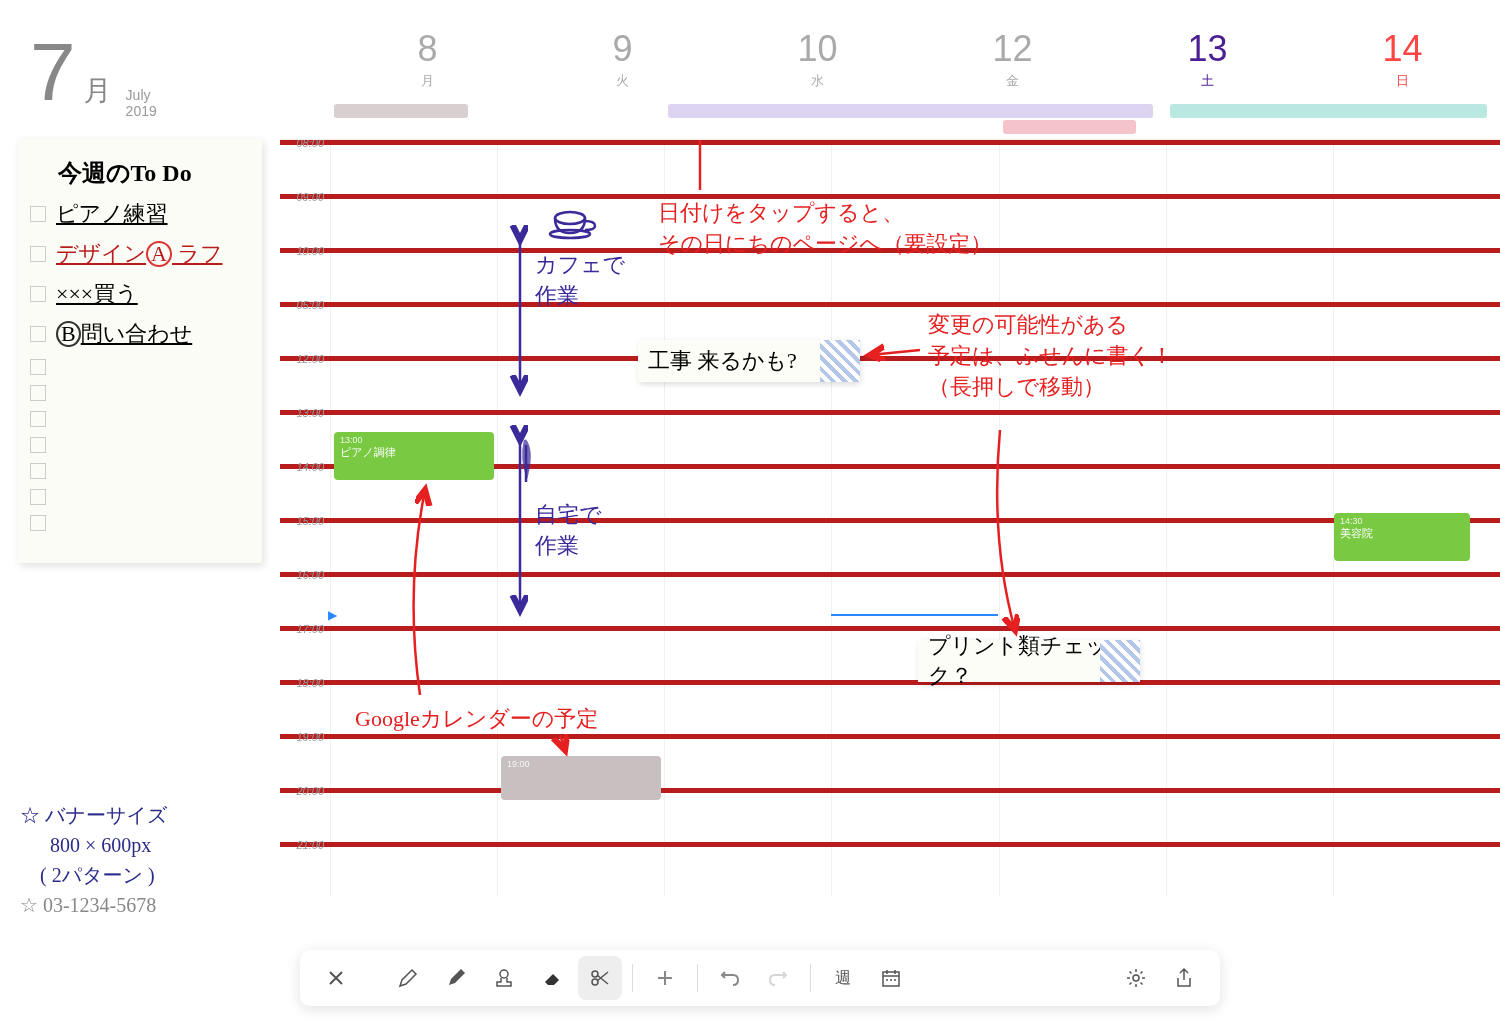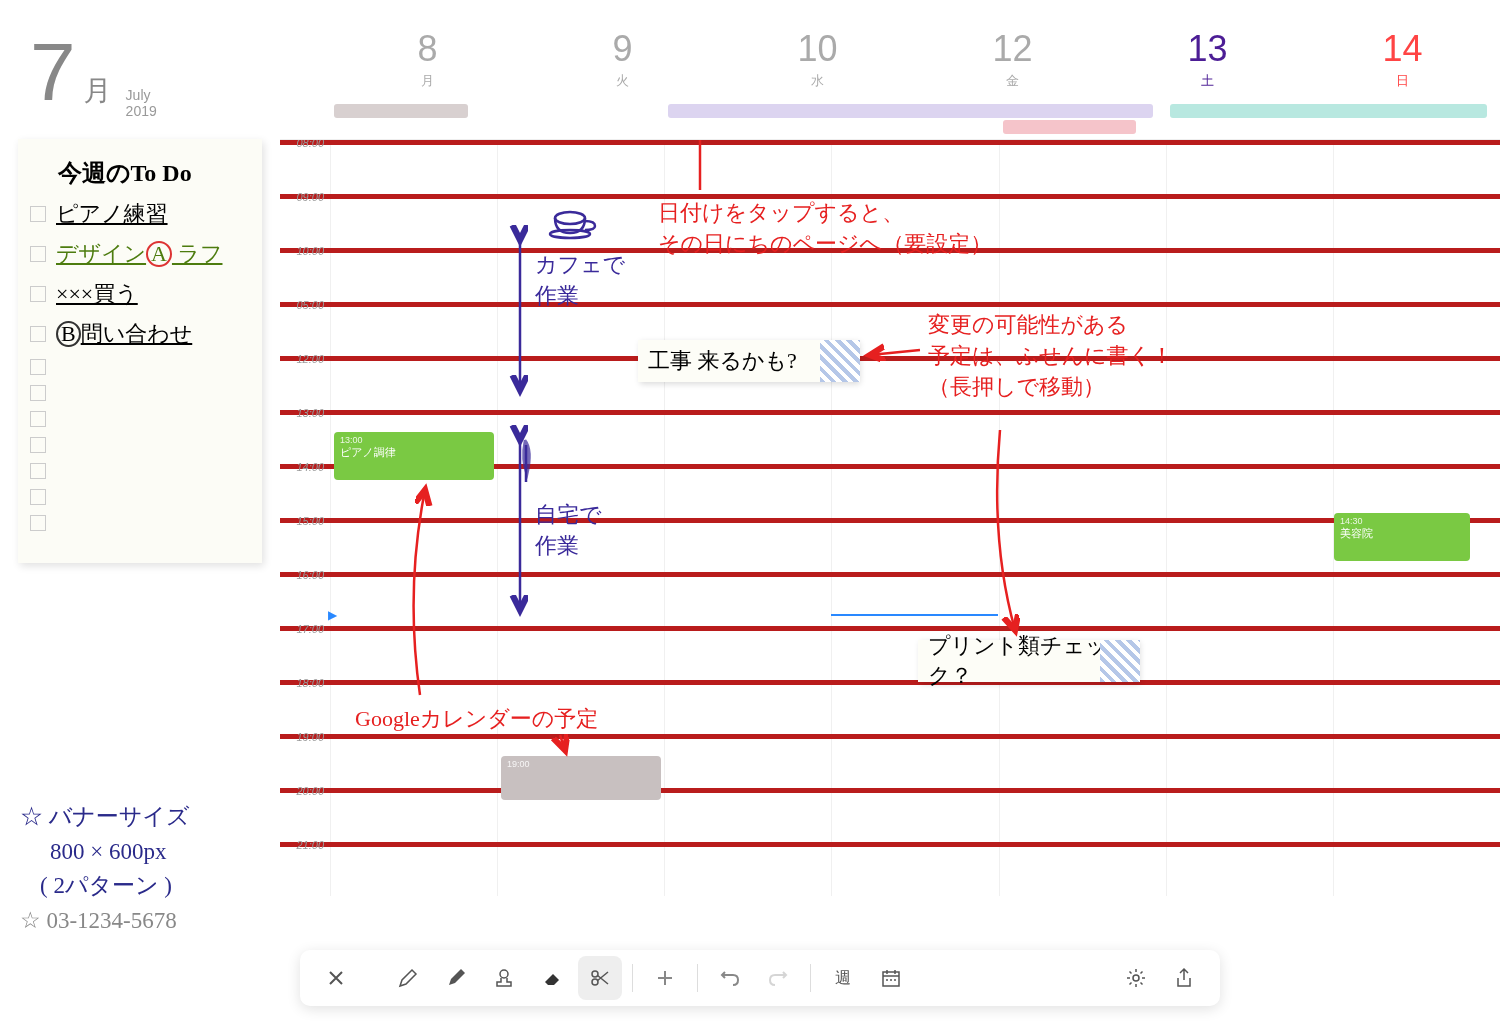--- a/index.html
+++ b/index.html
@@ -9,25 +9,25 @@
 .month-header { padding: 25px 20px 10px 30px; display: flex; align-items: baseline; gap: 8px; }
 .month-num { font-size: 82px; font-weight: 100; color: #888; }
 .month-suffix { font-size: 28px; color: #888; font-weight: 300; }
 .month-meta { display: flex; flex-direction: column; font-size: 14px; color: #999; margin-left: 6px; }
 
 .todo-card { margin: 10px 18px; background: #fcfcf6; box-shadow: 2px 3px 8px rgba(0,0,0,0.12); padding: 18px 10px 22px 12px; position: relative; }
 .todo-title { font-family: cursive; font-size: 24px; font-weight: bold; margin-bottom: 8px; padding-left: 28px; }
 .todo-item { display: flex; align-items: center; margin: 10px 0; }
 .todo-check { width: 16px; height: 16px; border: 1px solid #ccc; margin-right: 10px; flex-shrink: 0; }
 .todo-text { font-family: cursive; font-size: 22px; text-decoration: underline; }
-.todo-red { color: #4d7c0f; }
+.todo-red { color: #b91c1c; }
 .circled { border: 2px solid #d33; border-radius: 50%; padding: 0 3px; display: inline-block; line-height: 1; }
 .circled-black { border: 2px solid #333; border-radius: 50%; padding: 0 3px; display: inline-block; line-height: 1; }
 
-.memo { position: absolute; left: 20px; top: 800px; font-family: cursive; color: #2a2a8a; font-size: 23px; line-height: 1.5; }
+.memo { position: absolute; left: 20px; top: 800px; font-family: cursive; color: #2a2a8a; font-size: 20px; line-height: 1.5; }
 .memo-gray { color: #888; }
 
 .calendar { position: absolute; left: 280px; top: 0; right: 0; height: 930px; }
 .day-headers { display: flex; height: 100px; }
 .time-gutter { width: 50px; }
 .day-col-head { flex: 1; text-align: center; padding-top: 28px; cursor: pointer; }
 .day-num { font-size: 36px; font-weight: 300; color: #aaa; }
 .day-name { font-size: 13px; color: #aaa; margin-top: 2px; }
 .day-col-head.today .day-num, .day-col-head.today .day-name { color: #2988ff; }
 .day-col-head.sat .day-num, .day-col-head.sat .day-name { color: #4c1d95; }

